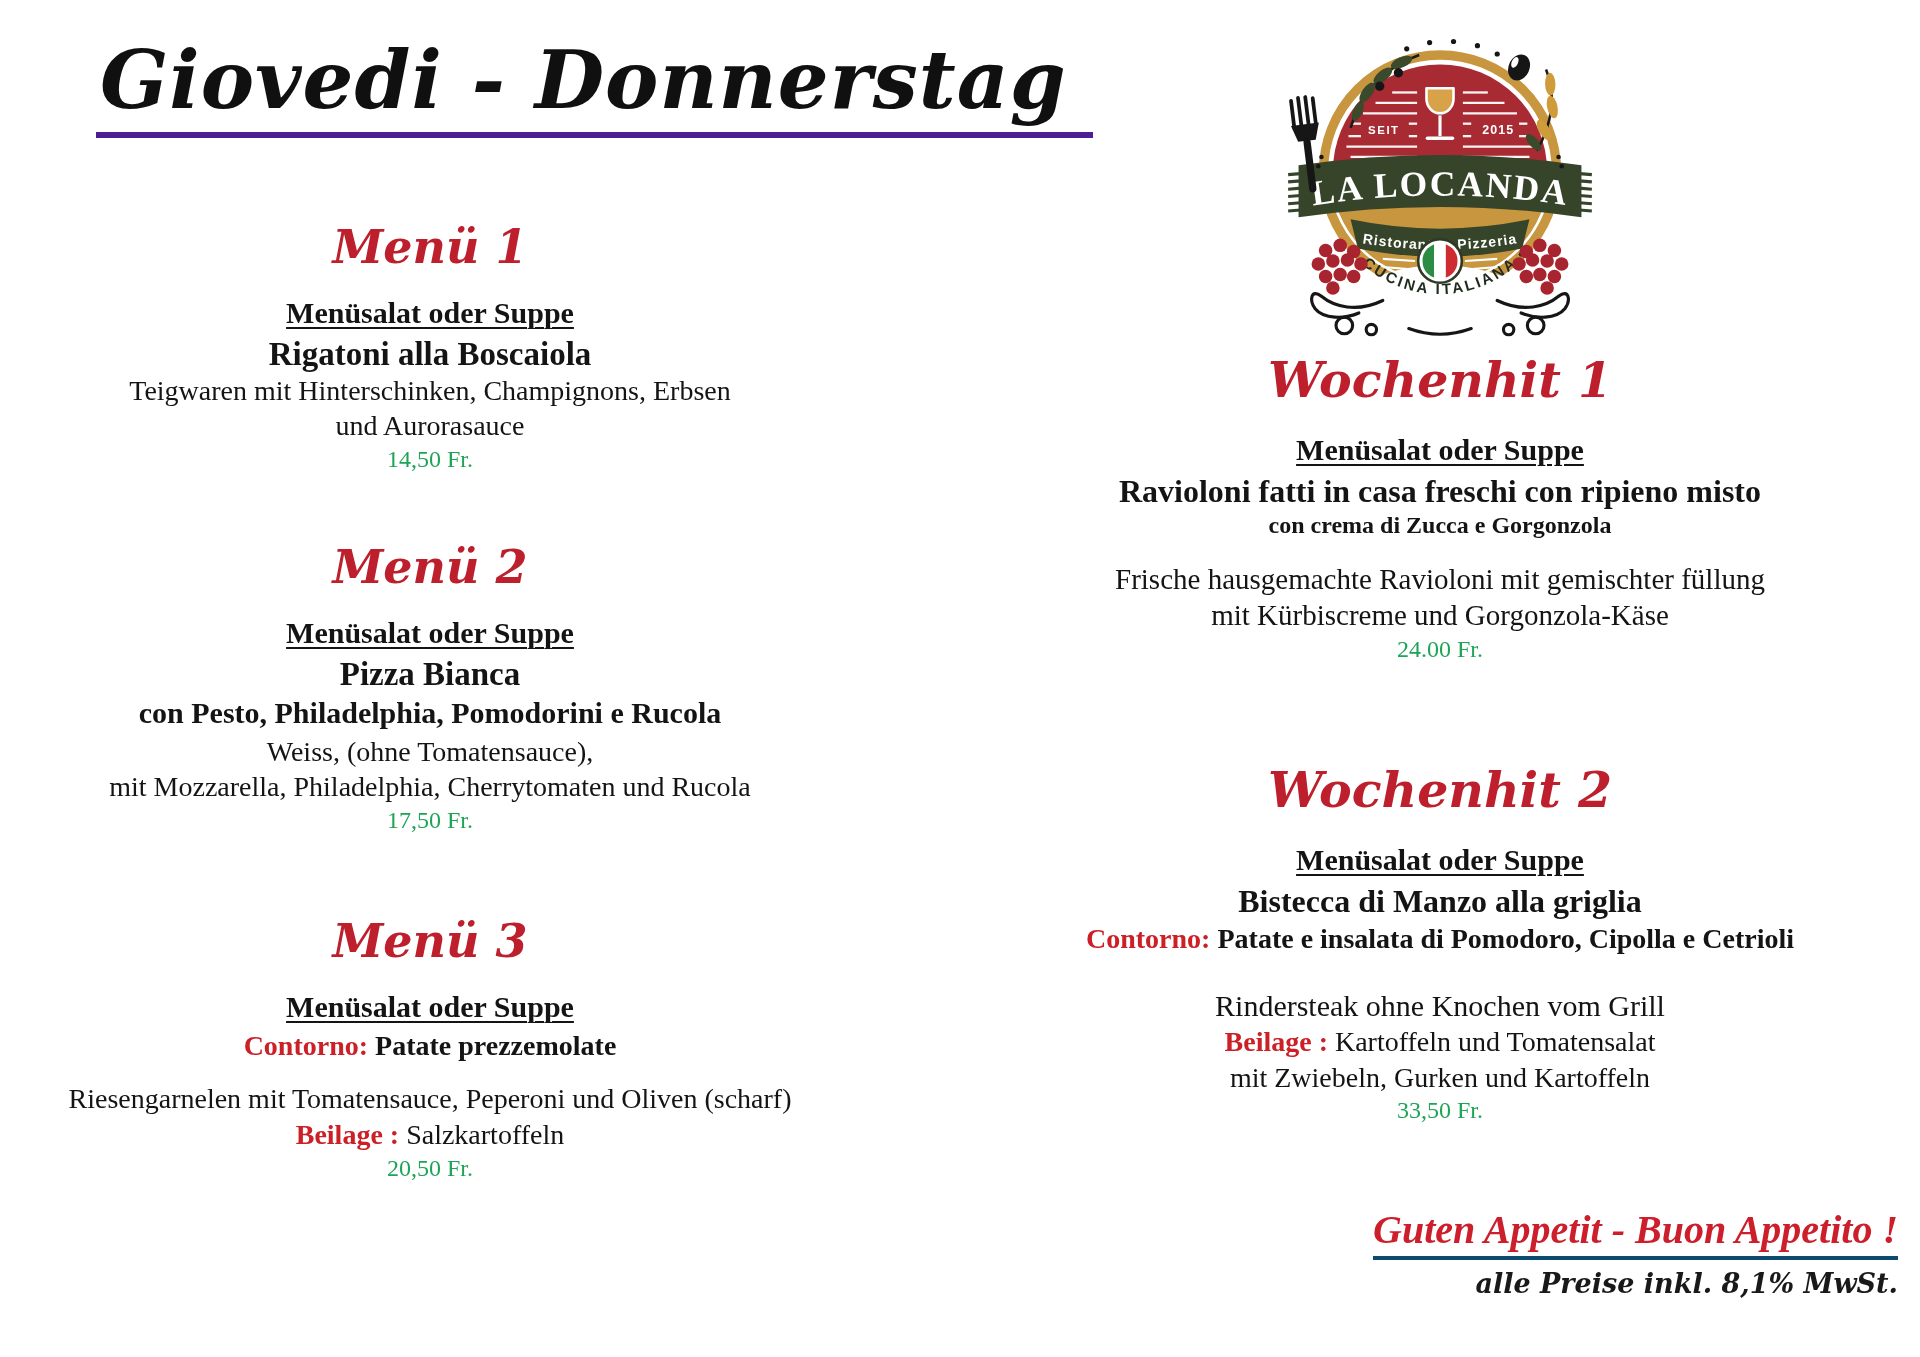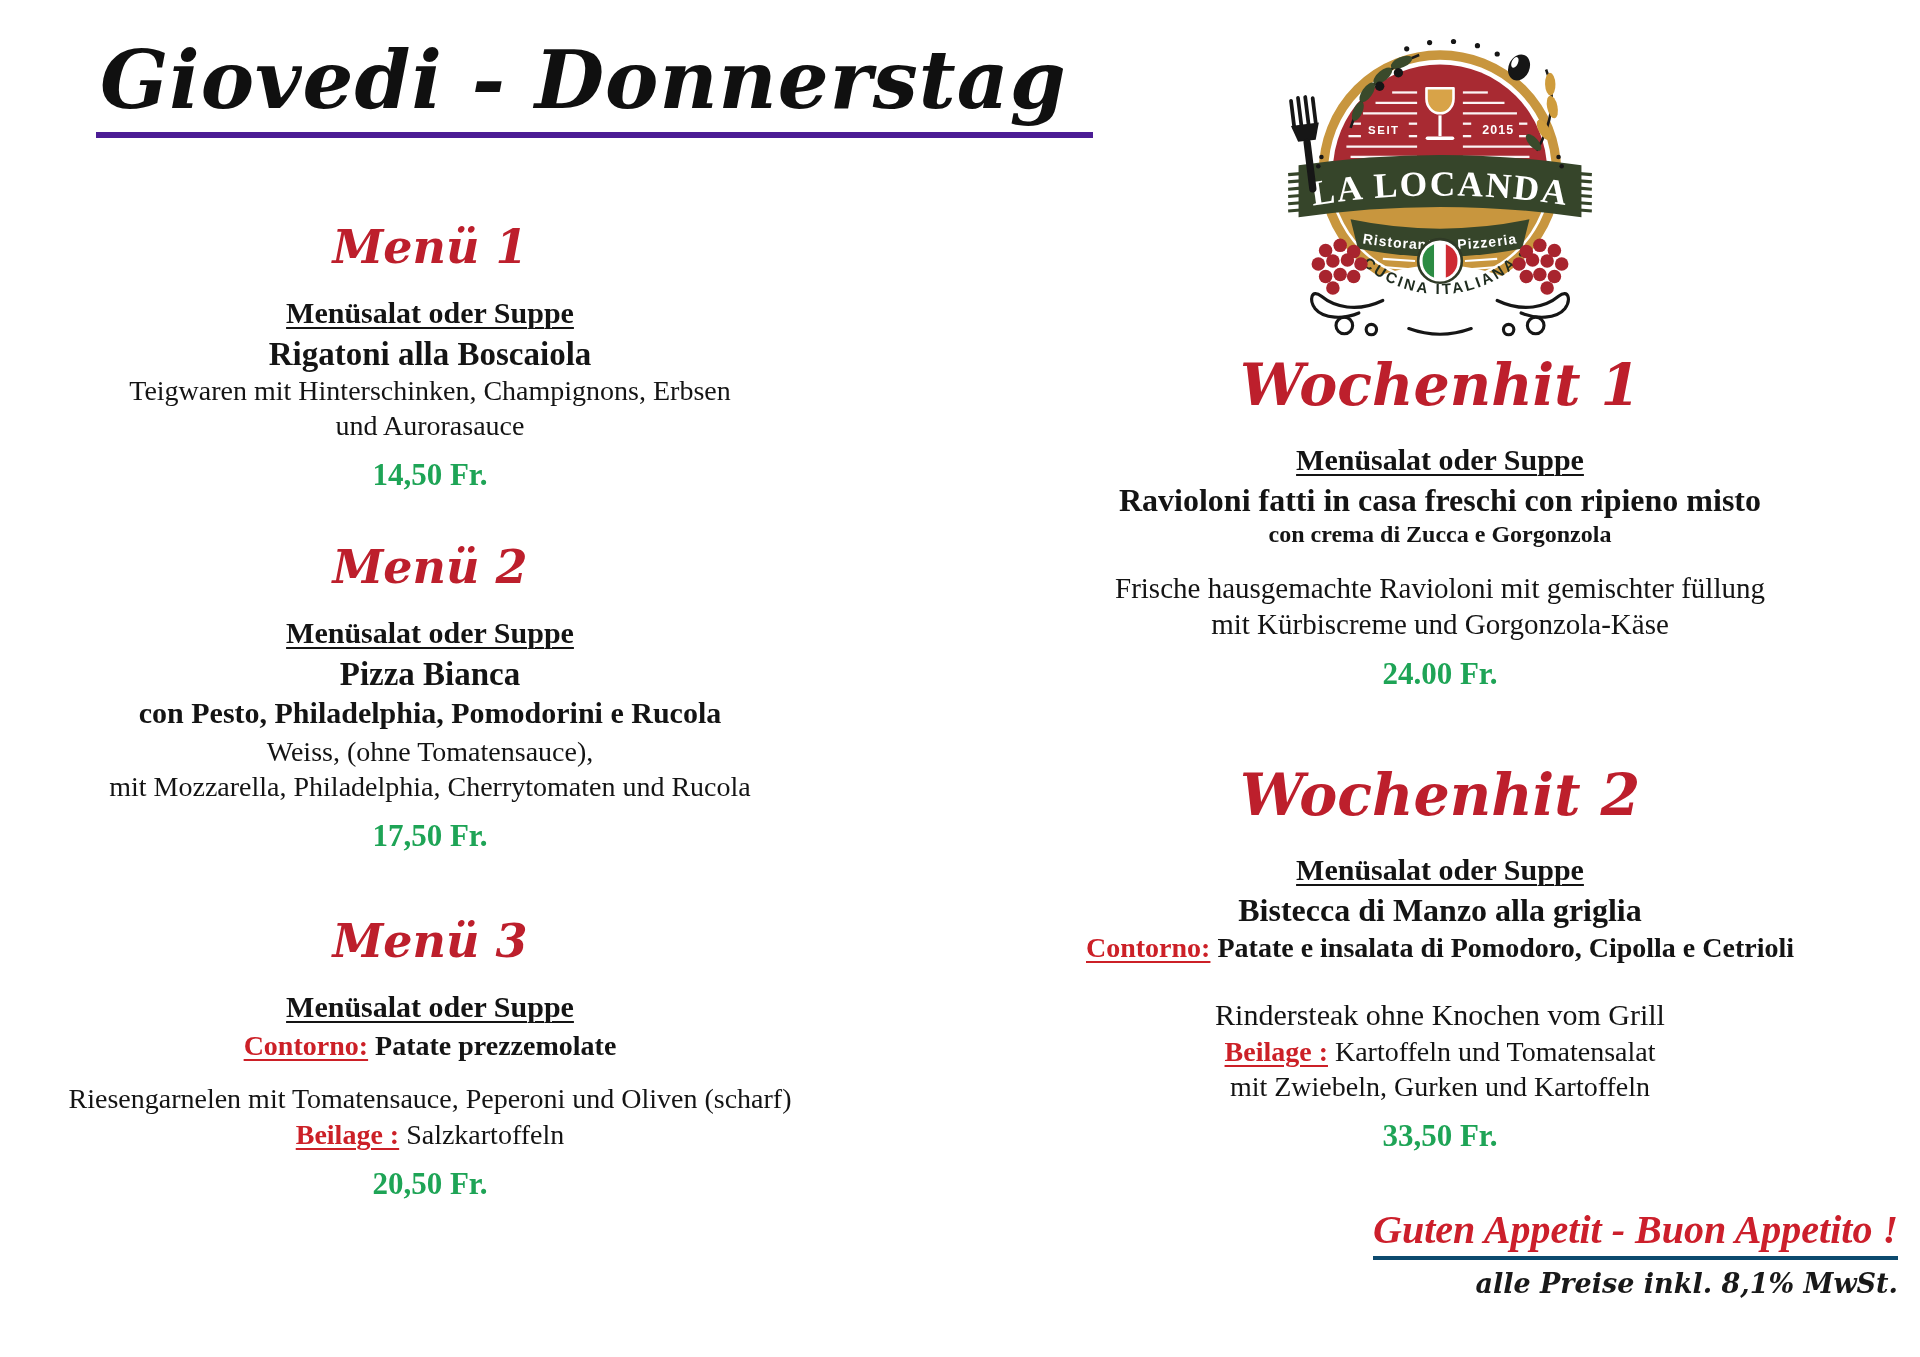--- a/index.html
+++ b/index.html
@@ -16,34 +16,34 @@
     font-size:80px;letter-spacing:1px;color:#101010;
     border-bottom:6px solid #4c1d95;padding:0 26px 10px 4px;line-height:1.05;
   }
   
   .menu-heading{
     font-family:"DejaVu Serif",serif;font-style:italic;font-weight:700;
     font-size:46px;color:#bd1f2c;line-height:1.1;margin-bottom:22px;
   }
   .hit-heading{
     font-family:"DejaVu Serif",serif;font-style:italic;font-weight:700;
-    font-size:57px;color:#bd1f2c;line-height:1.15;margin-bottom:24px;
+    font-size:49px;color:#bd1f2c;line-height:1.15;margin-bottom:24px;
   }
   .starter{
     font-size:30px;font-weight:bold;line-height:1.18;
     text-decoration:underline;text-decoration-thickness:2px;text-underline-offset:4px;
     margin-bottom:4px;
   }
   .dish{font-size:33px;font-weight:bold;line-height:1.22;}
   .dish2{font-size:30px;font-weight:bold;line-height:1.24;}
   .desc{font-size:28px;line-height:1.24;}
-  .price{font-size:31px;font-weight:bold;color:#1ea456;line-height:1.2;margin-top:12px;}
+  .price{font-size:24px;font-weight:normal;color:#1ea456;line-height:1.2;margin-top:1px;}
   .label-red{
     color:#cc2027;font-weight:bold;
-    text-decoration:underline;text-decoration-thickness:2px;text-underline-offset:4px;
+    text-decoration-thickness:2px;text-underline-offset:4px;
   }
   .lbl-line{font-size:28px;line-height:1.3;}
   .lbl-line.b{font-weight:bold;}
   
   .footer{position:absolute;right:22px;top:1208px;text-align:right;}
   .footer-main{
     display:inline-block;
     font-family:Liberation Serif, serif;font-style:italic;font-weight:700;
     font-size:40px;color:#cc1f2b;
     border-bottom:4px solid #0c4a6e;padding-bottom:4px;line-height:1.1;

